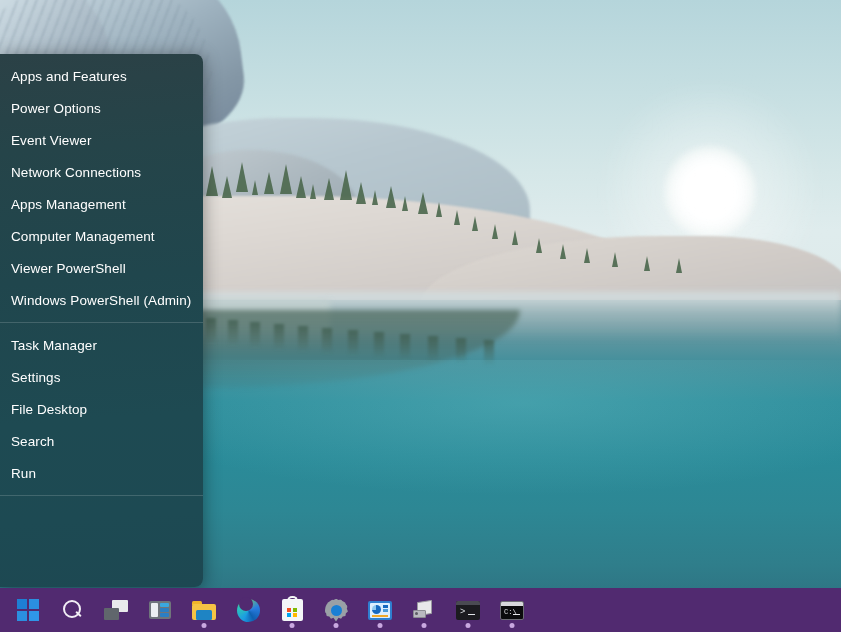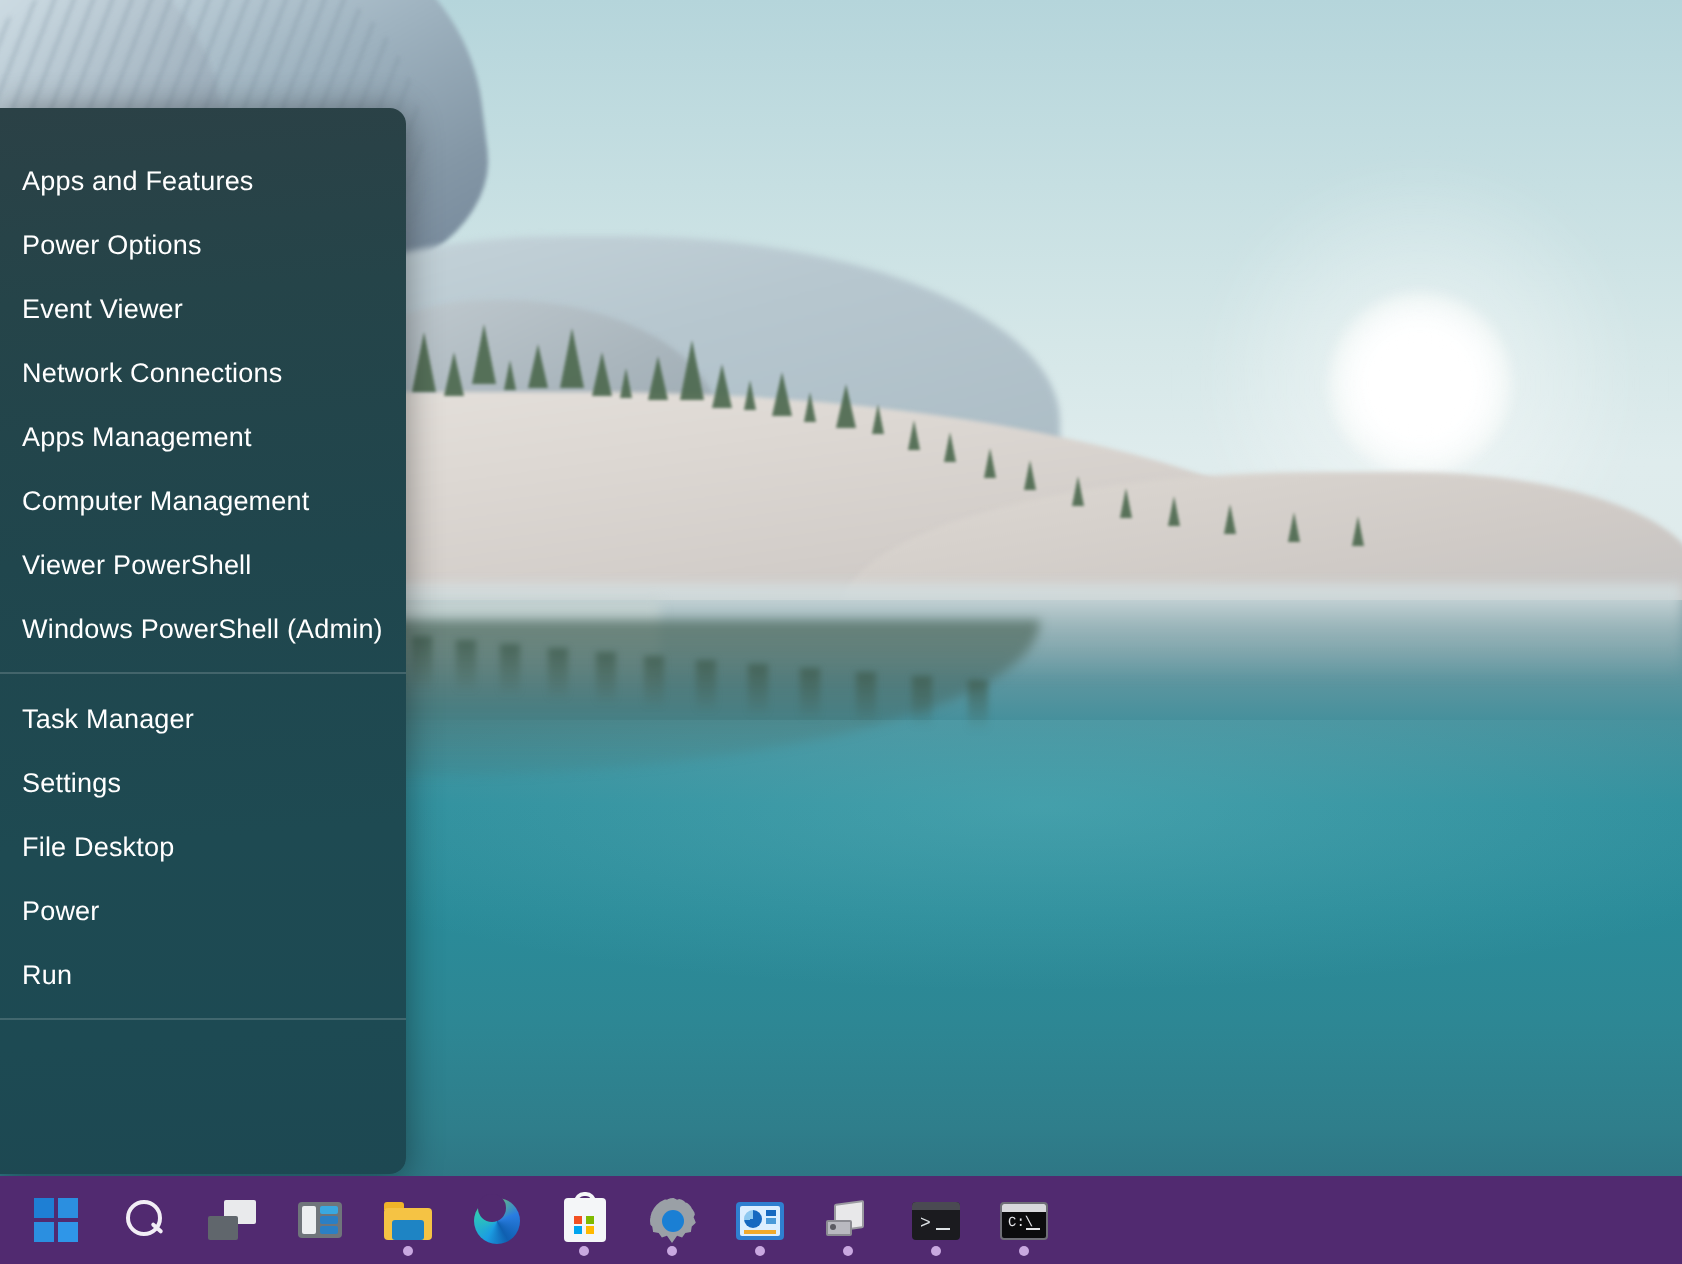--- a/index.html
+++ b/index.html
@@ -131,21 +131,21 @@
     height:32px; display:flex; align-items:center;
     padding:0 10px 0 11px; color:#ffffff;
     font-size:13.5px; letter-spacing:.1px; white-space:nowrap;
   }
   .menu-item .label { flex:1; }
   .menu-item .chev { color:#e3eef0; font-size:12px; margin-right:6px; line-height:1; }
   .menu-sep {
     height:1px; margin:6px 0 6px 0;
     background:rgba(255,255,255,.16);
   }
-  .grp-top { padding-top:20px; }
+  .grp-top { padding-top:6px; }
 
   
   #taskbar {
     position:absolute; left:0; bottom:0; width:841px; height:44px;
     background:#512a70;
     display:flex; align-items:center; padding-left:6px; gap:0px;
   }
   .tb-btn {
     width:44px; height:44px; position:relative;
     display:flex; align-items:center; justify-content:center;
@@ -339,21 +339,21 @@
     <div class="menu-item">
       <span class="label">Task Manager</span>
     </div>
     <div class="menu-item">
       <span class="label">Settings</span>
     </div>
     <div class="menu-item">
       <span class="label">File Desktop</span>
     </div>
     <div class="menu-item">
-      <span class="label">Power</span>
+      <span class="label">Search</span>
     </div>
     <div class="menu-item">
       <span class="label">Run</span>
     </div>
   </div>
 
   <div class="menu-sep"></div>
 
 </div>
 

